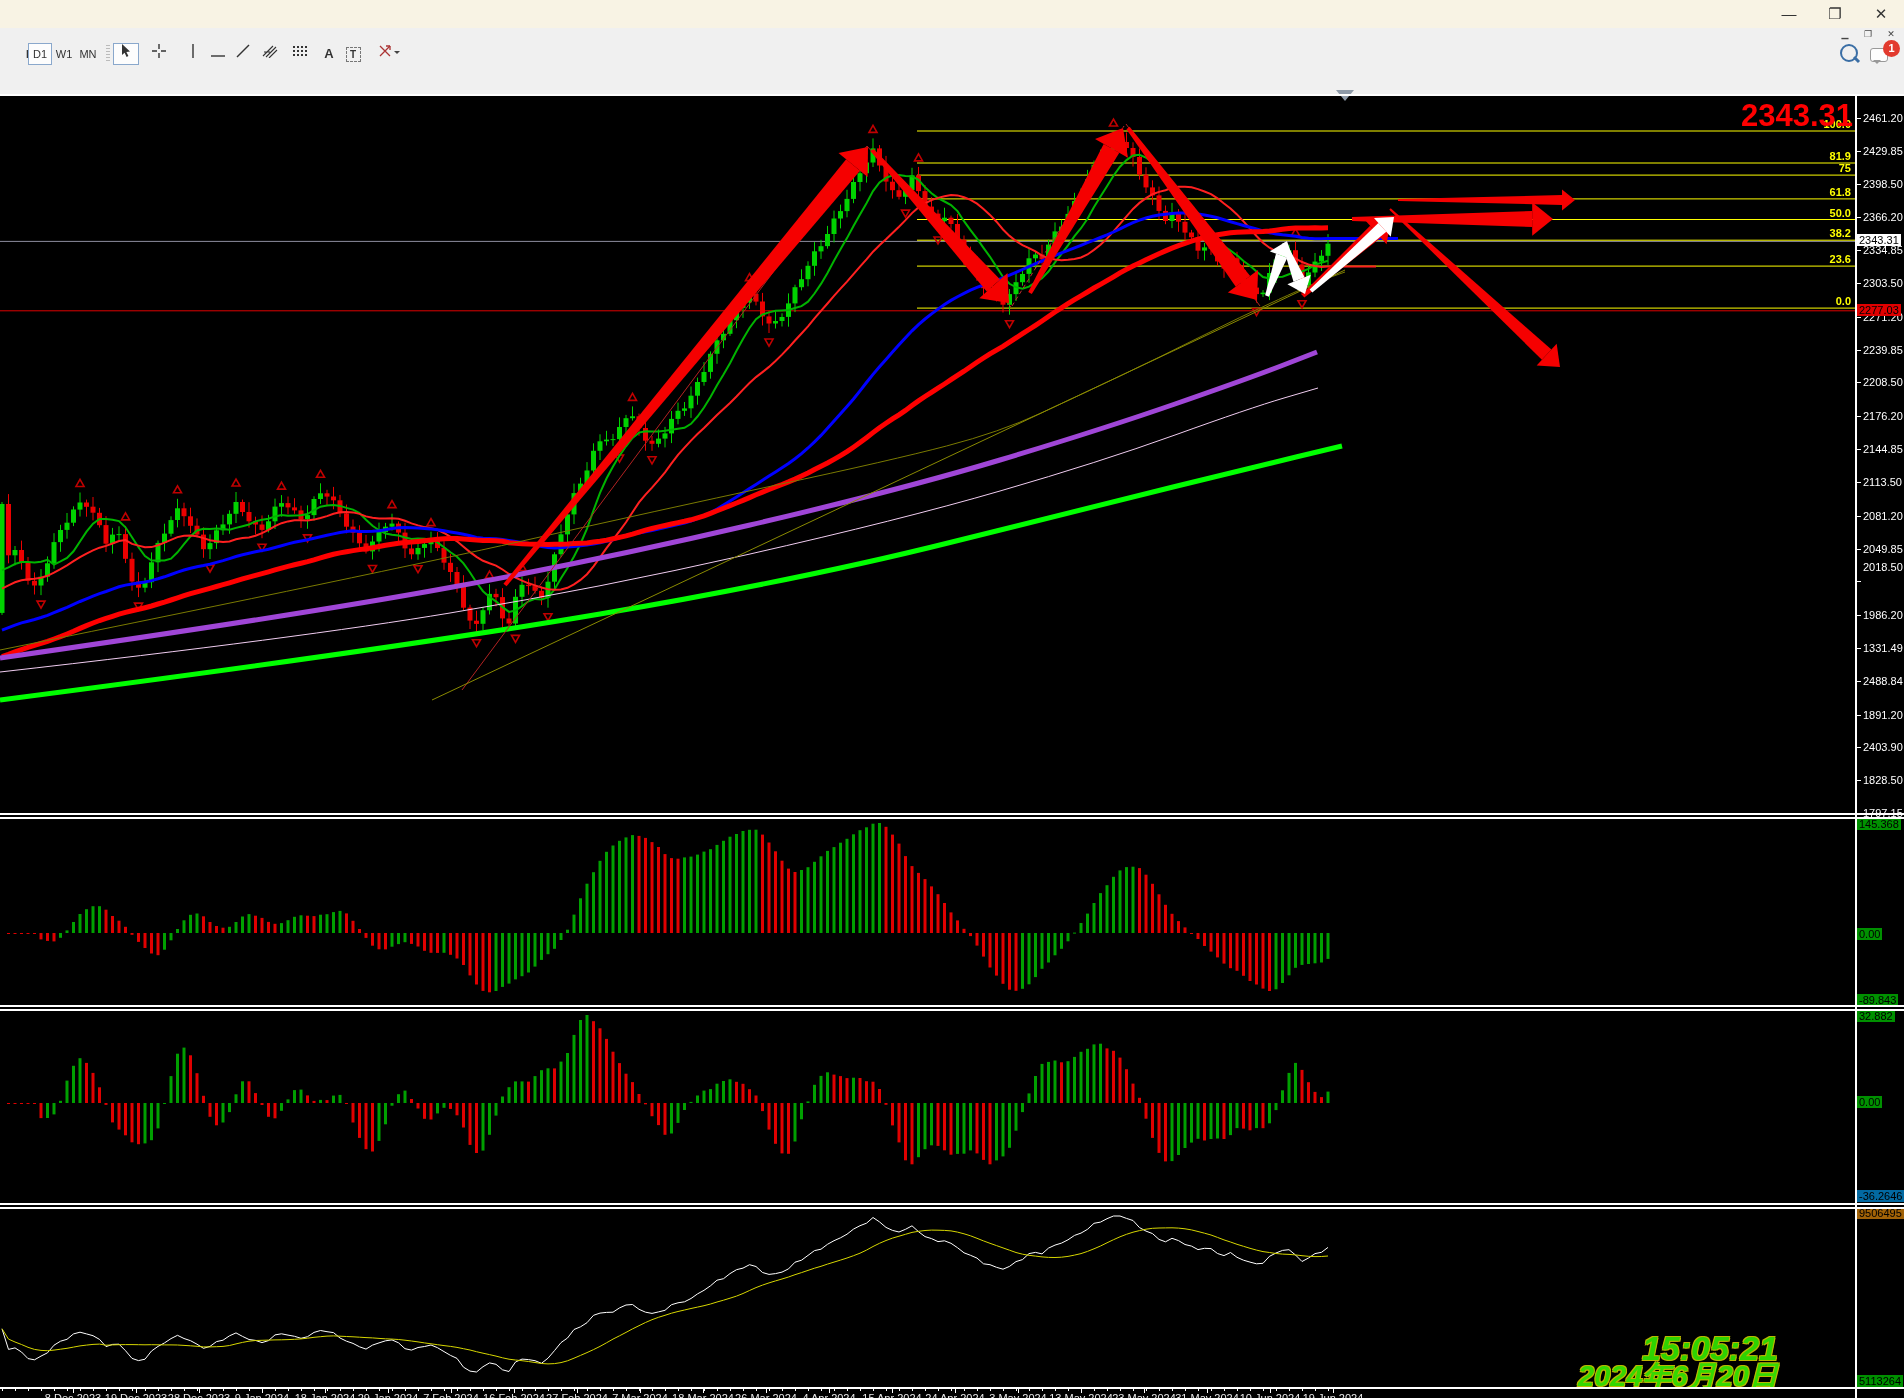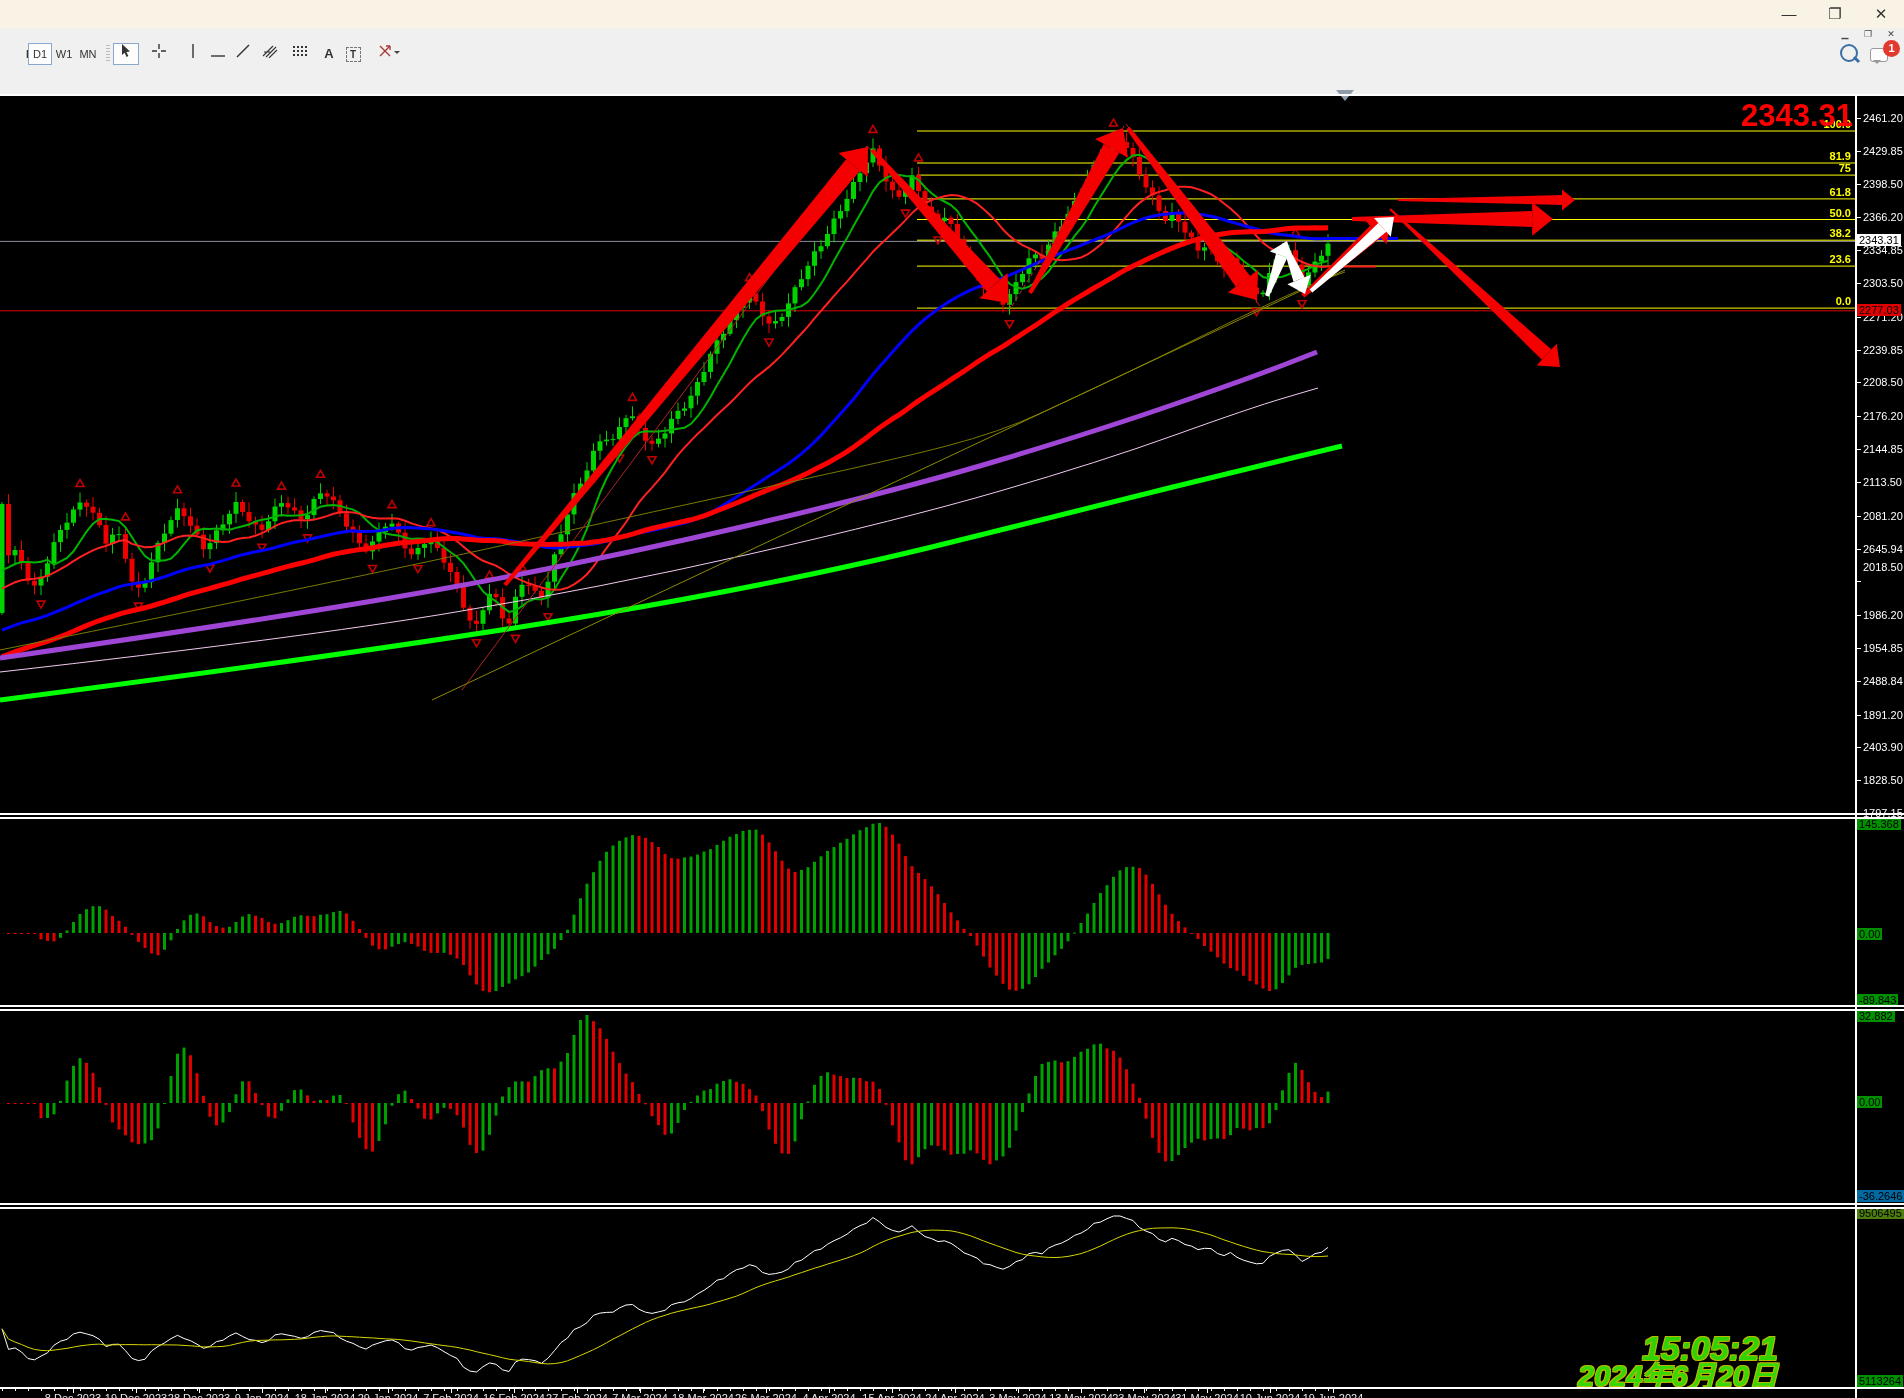--- a/index.html
+++ b/index.html
@@ -1091,46 +1091,46 @@
       <div class="plabel" style="top:280px">2208.50</div>
       <div class="ptick" style="top:320px"></div>
       <div class="plabel" style="top:314px">2176.20</div>
       <div class="ptick" style="top:353px"></div>
       <div class="plabel" style="top:347px">2144.85</div>
       <div class="ptick" style="top:386px"></div>
       <div class="plabel" style="top:380px">2113.50</div>
       <div class="ptick" style="top:420px"></div>
       <div class="plabel" style="top:414px">2081.20</div>
       <div class="ptick" style="top:453px"></div>
-      <div class="plabel" style="top:447px">2645.94</div>
+      <div class="plabel" style="top:447px">2049.85</div>
       <div class="ptick" style="top:485px"></div>
       <div class="plabel" style="top:465px">2018.50</div>
       <div class="ptick" style="top:519px"></div>
       <div class="plabel" style="top:513px">1986.20</div>
       <div class="ptick" style="top:552px"></div>
-      <div class="plabel" style="top:546px">1954.85</div>
+      <div class="plabel" style="top:546px">1331.49</div>
       <div class="ptick" style="top:585px"></div>
       <div class="plabel" style="top:579px">2488.84</div>
       <div class="ptick" style="top:619px"></div>
       <div class="plabel" style="top:613px">1891.20</div>
       <div class="ptick" style="top:651px"></div>
       <div class="plabel" style="top:645px">2403.90</div>
       <div class="ptick" style="top:684px"></div>
       <div class="plabel" style="top:678px">1828.50</div>
       <div class="ptick" style="top:717px"></div>
       <div class="plabel" style="top:711px">1797.15</div>
       <div class="vbox" style="top:138px;background:#fff;">2343.31</div>
       <div class="vbox" style="top:208px;background:#e00000;">2277.03</div>
       <div class="vbox" style="top:722px;background:#009000;color:#000;">145.368</div>
       <div class="vbox" style="top:832px;background:#009000;color:#000;">0.00</div>
       <div class="vbox" style="top:898px;background:#009000;color:#000;">-89.843</div>
       <div class="vbox" style="top:914px;background:#009000;color:#000;">32.882</div>
       <div class="vbox" style="top:1000px;background:#009000;color:#000;">0.00</div>
       <div class="vbox" style="top:1094px;background:#0369a1;color:#000;">-36.2646</div>
-      <div class="vbox" style="top:1111px;background:#4d7c0f;color:#000;">9506495</div>
+      <div class="vbox" style="top:1111px;background:#a16207;color:#000;">9506495</div>
       <div class="vbox" style="top:1279px;background:#009000;color:#000;">5113264</div>
     </div>
 
   <div id="big-price">2343.31</div>
   <div id="clock">
     <div id="clock-time">15:05:21</div>
     <div id="clock-date">2024年6月20日</div>
   </div>
 
   <div id="time-axis">

